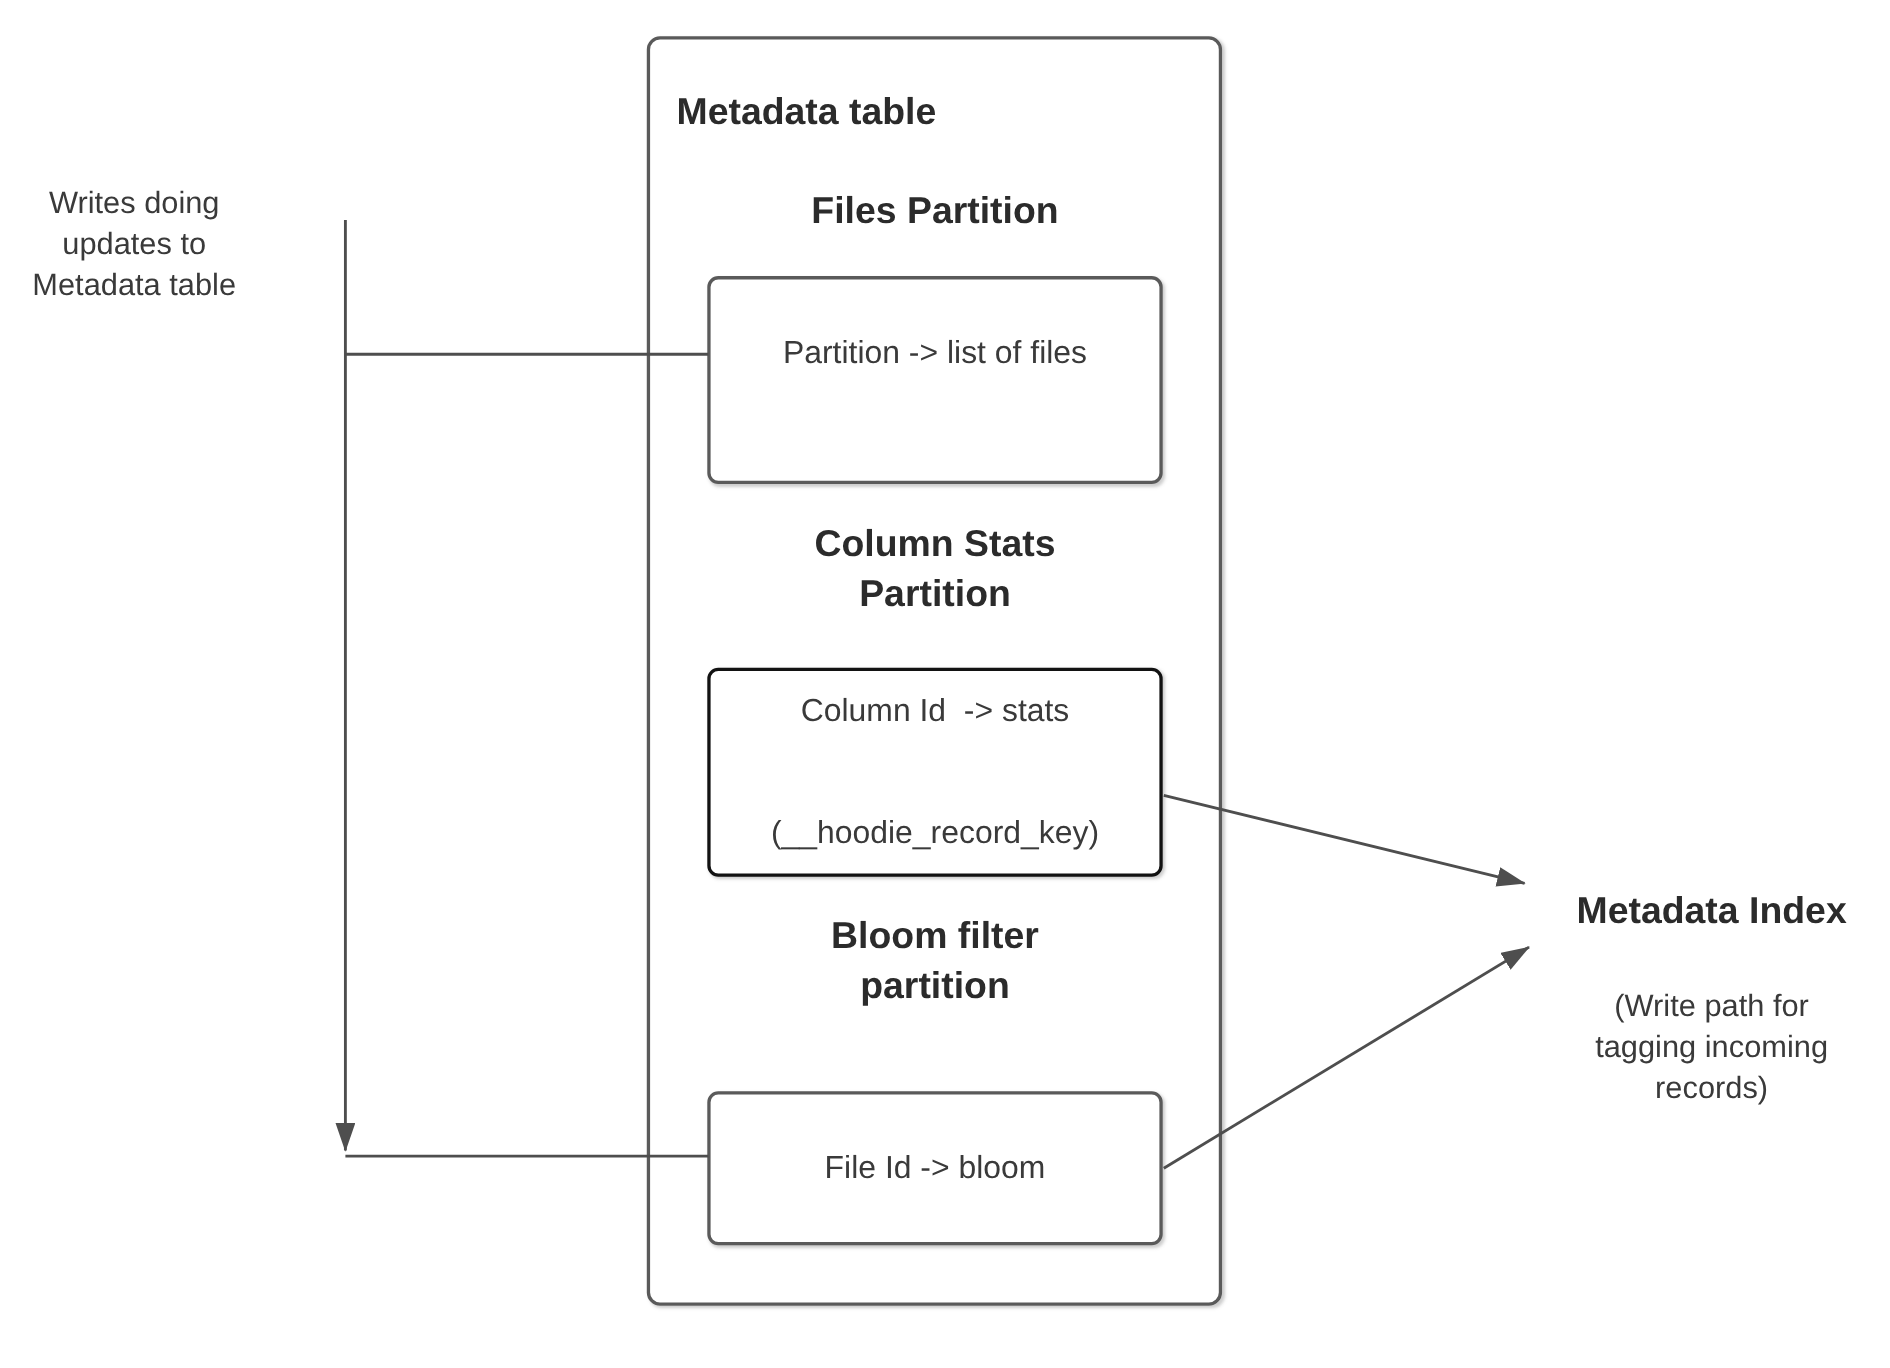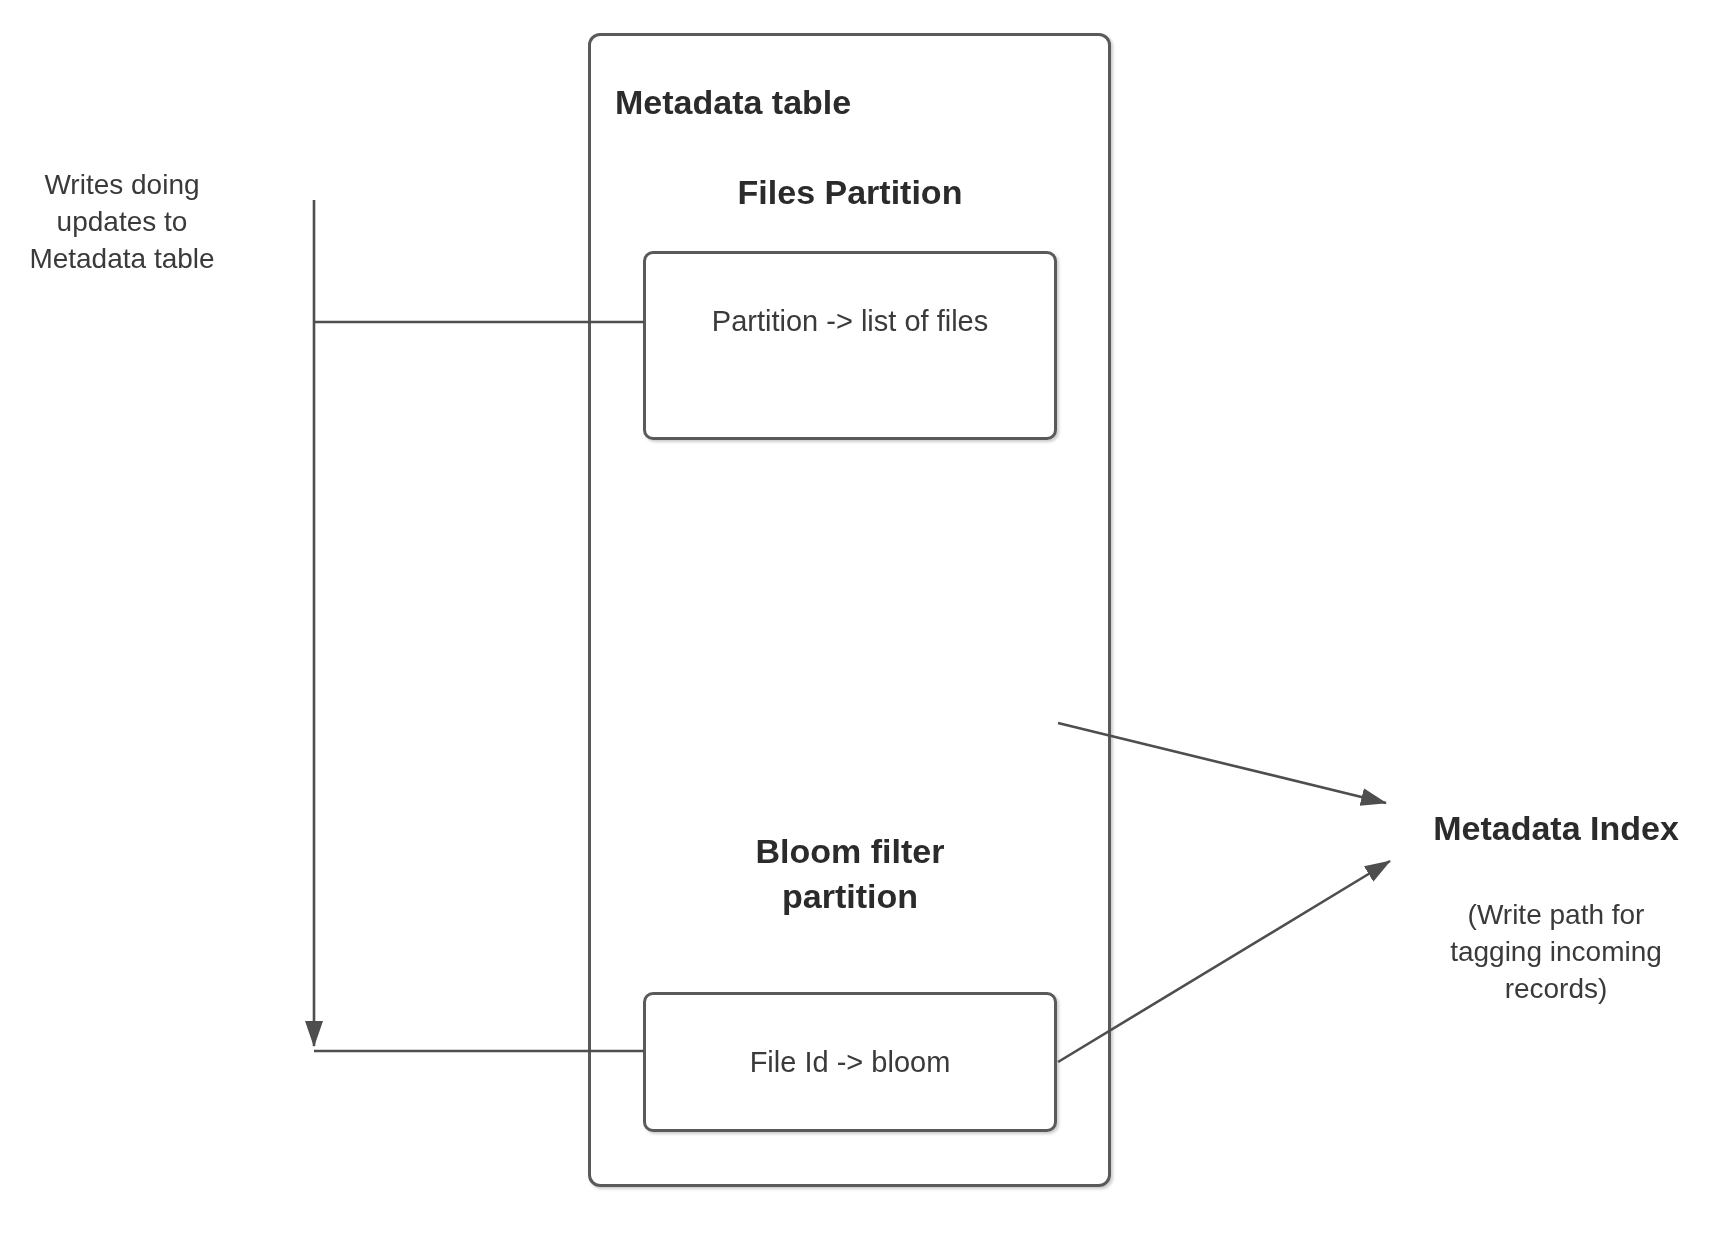--- a/index.html
+++ b/index.html
@@ -112,20 +112,30 @@
   </div>
 
   <div class="outer-box"></div>
   <div class="outer-title">Metadata table</div>
 
   <div class="heading files-heading">Files Partition</div>
   <div class="inner-box files-box">
     <div class="box-label">Partition -&gt; list of files</div>
   </div>
 
+  <div class="heading colstats-heading">
+    <div>Column Stats</div>
+    <div>Partition</div>
+  </div>
+  <div class="inner-box colstats-box">
+    <div class="box-label">
+      <div>Column Id  -&gt; stats</div>
+      <div>(__hoodie_record_key)</div>
+    </div>
+  </div>
 
   <div class="heading bloom-heading">
     <div>Bloom filter</div>
     <div>partition</div>
   </div>
   <div class="inner-box bloom-box">
     <div class="box-label">File Id -&gt; bloom</div>
   </div>
 
   <div class="heading index-heading">Metadata Index</div>

